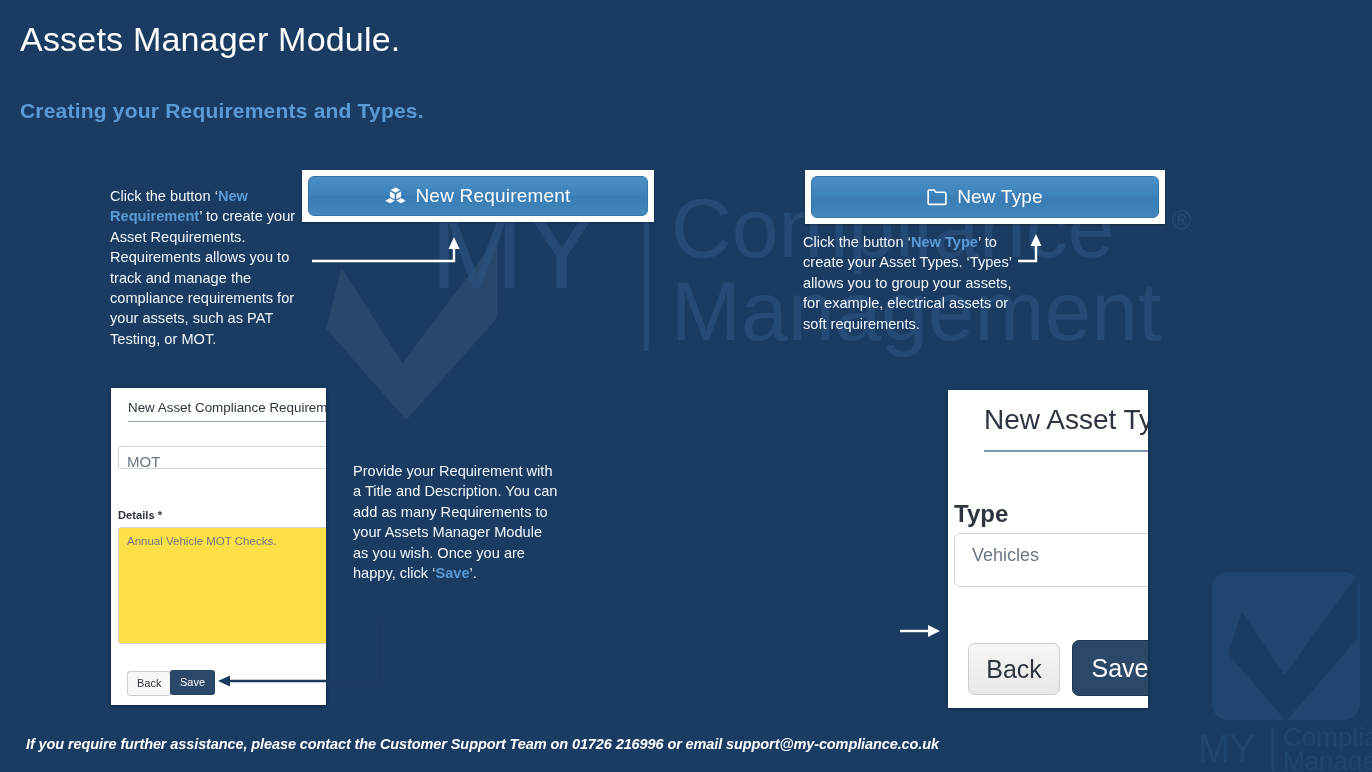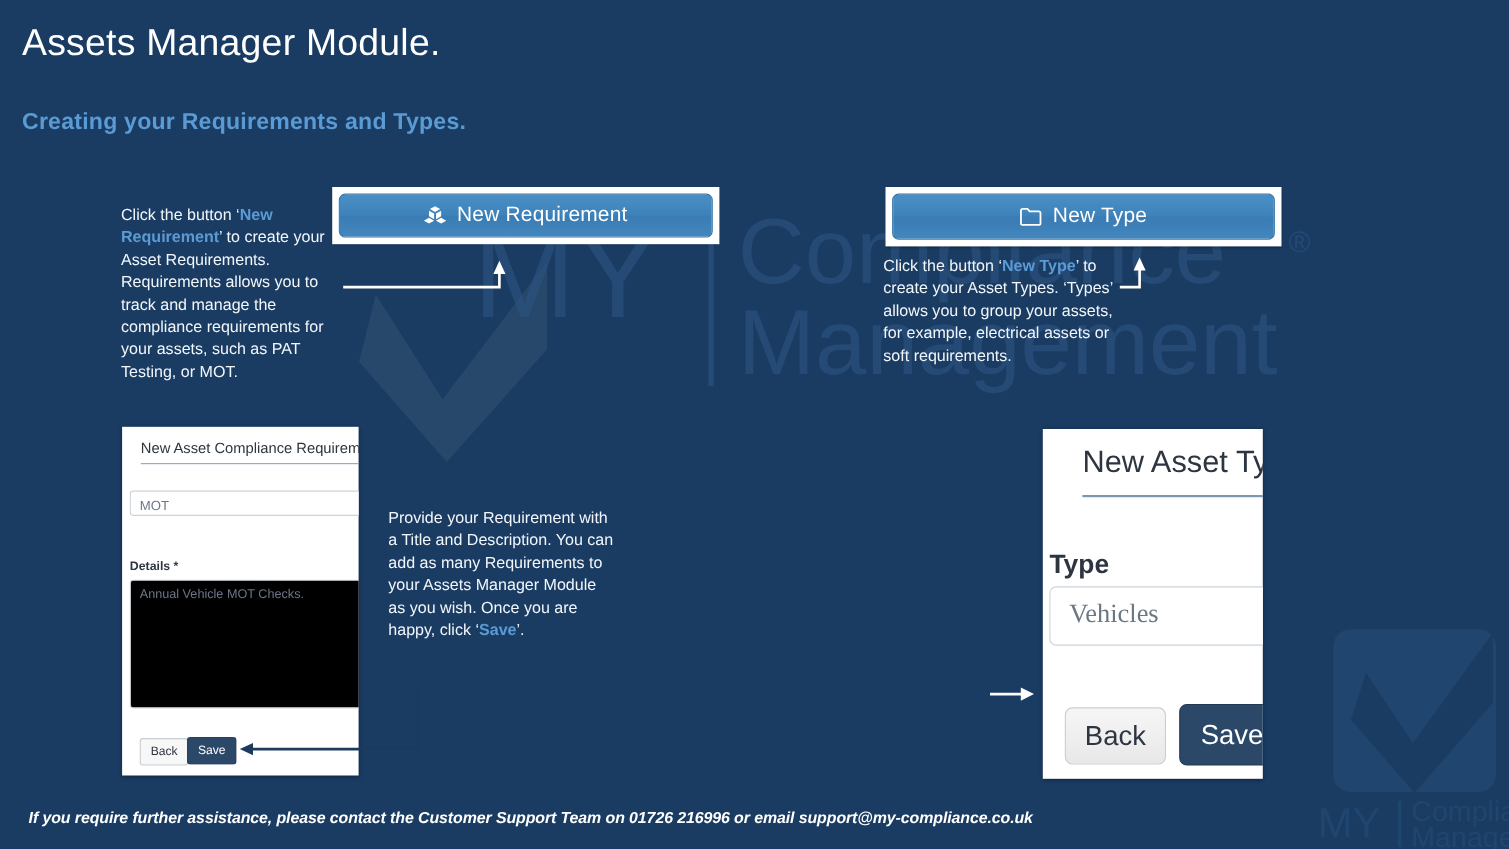--- a/index.html
+++ b/index.html
@@ -74,42 +74,42 @@
   .card { position: absolute; background: #ffffff; overflow: hidden;
           box-shadow: 0 1px 4px rgba(0,0,0,.35); }
   #card-requirement { left: 111px; top: 388px; width: 215px; height: 317px; }
   .rq-title { position: absolute; left: 17px; top: 12px; color: #2d3540;
               font-size: 13.4px; font-weight: 500; white-space: nowrap;
               font-family: "Liberation Sans Narrow", "Liberation Sans", sans-serif; }
   .rq-rule { position: absolute; left: 17px; top: 33px; width: 218px; height: 1px;
              background: #8fa3bd; }
   .rq-label { position: absolute; color: #2d3540; font-size: 11.2px; font-weight: bold; }
   .rq-input { position: absolute; background: #fff; border: 1px solid #ced4da;
-              border-radius: 3px; color: #6b7785; font-size: 12px;
-              padding: 6px 8px; overflow: hidden; white-space: nowrap; }
-  .rq-area { position: absolute; background: #000000; border: 1px solid #ced4da;
+              border-radius: 3px; color: #6b7785; font-size: 15px;
+              padding: 6px 8px; overflow: hidden; white-space: nowrap; text-decoration: underline; }
+  .rq-area { position: absolute; background: #fde047; border: 1px solid #ced4da;
              border-radius: 3px; color: #6b7785; font-size: 11.5px; padding: 7px 8px; }
   .rq-btn { position: absolute; font-size: 11px; border-radius: 3px; padding: 5px 9px;
             line-height: 1.15; }
   .rq-back { background: #f7f7f7; border: 1px solid #c8cdd3; color: #2d3540; }
   .rq-save { background: #2c4868; border: 1px solid #24395380; color: #ffffff; }
 
   
   #card-type { left: 948px; top: 390px; width: 200px; height: 318px; }
   .ty-title { position: absolute; left: 36px; top: 14px; color: #2d3540;
               font-size: 28px; font-weight: 500; white-space: nowrap;
               font-family: "Liberation Sans Narrow", "Liberation Sans", sans-serif; }
   .ty-rule { position: absolute; left: 36px; top: 60px; width: 212px; height: 2px;
              background: #7e95b3; }
   .ty-label { position: absolute; left: 6px; top: 110px; color: #2d3540;
               font-size: 24px; font-weight: bold; text-align: right; }
   .ty-input { position: absolute; left: 6px; top: 143px; width: 250px; height: 54px;
               border: 1px solid #ced4da; border-radius: 6px; background: #fff;
-              color: #6b7785; font-size: 24px; padding: 11px 17px;
-              overflow: hidden; white-space: nowrap; font-family: Liberation Serif, serif; }
+              color: #6b7785; font-size: 18px; padding: 11px 17px;
+              overflow: hidden; white-space: nowrap; }
   .ty-btn { position: absolute; border-radius: 7px; font-size: 25px;
             display: flex; align-items: center; justify-content: center; }
   .ty-back { left: 20px; top: 253px; width: 92px; height: 52px;
              background: linear-gradient(180deg,#f6f6f6,#e8e8e8);
              border: 1px solid #c8cdd3; color: #2d3540; }
   .ty-save { left: 124px; top: 250px; width: 96px; height: 56px;
              background: #2c4868; border: 1px solid #223853; color: #ffffff; }
 
   
   .footer { position: absolute; left: 26px; top: 736px; color: #ffffff;

